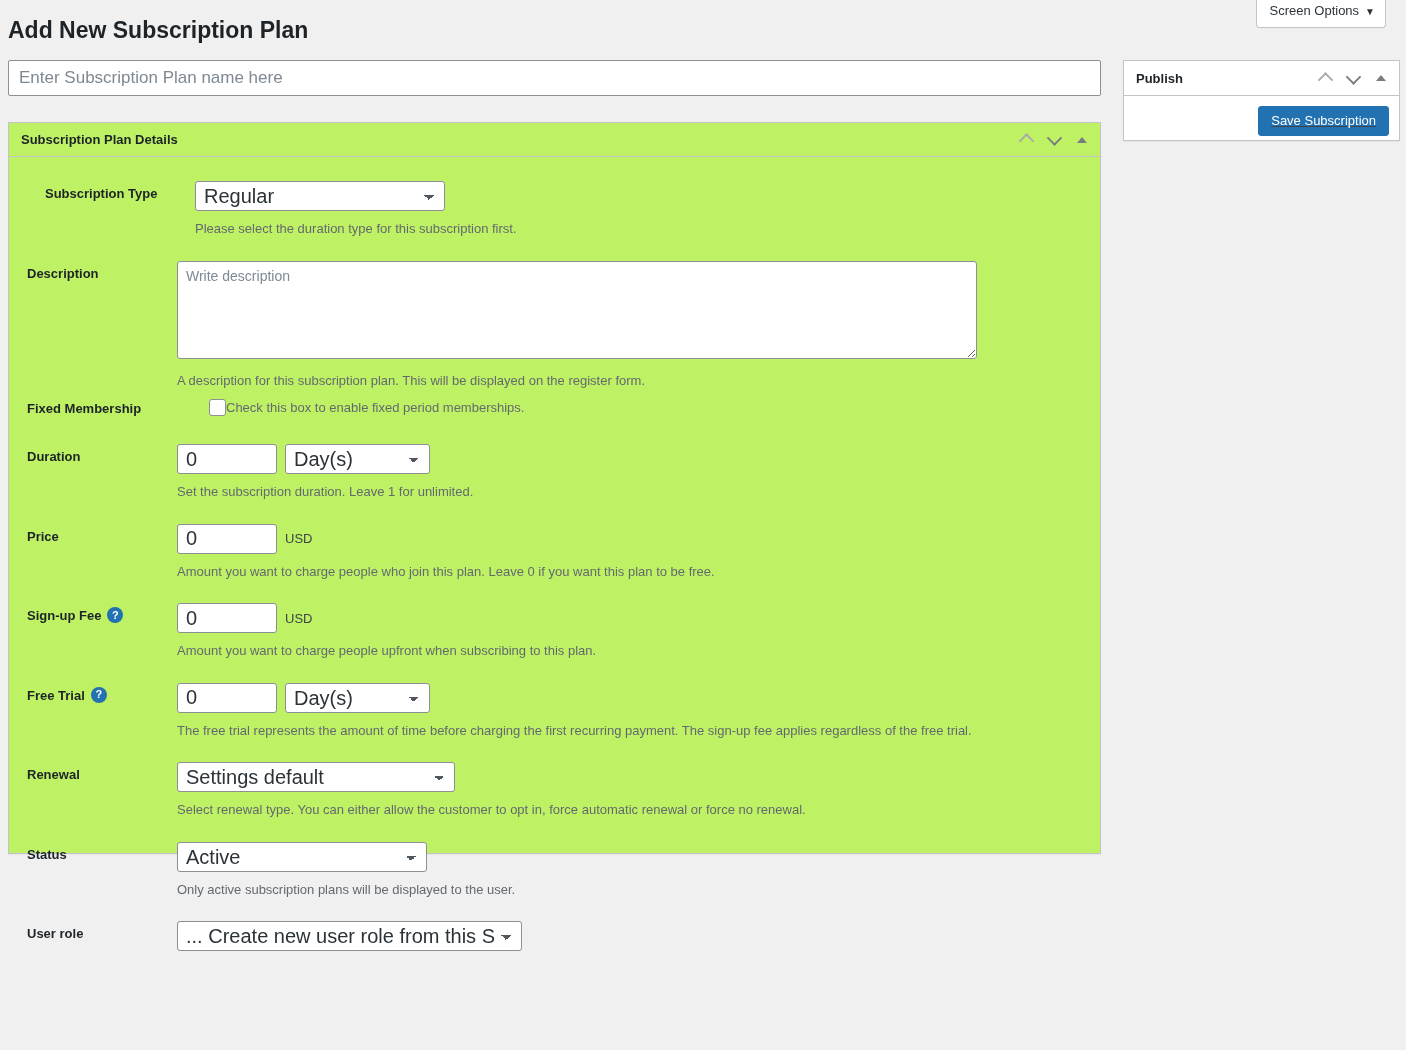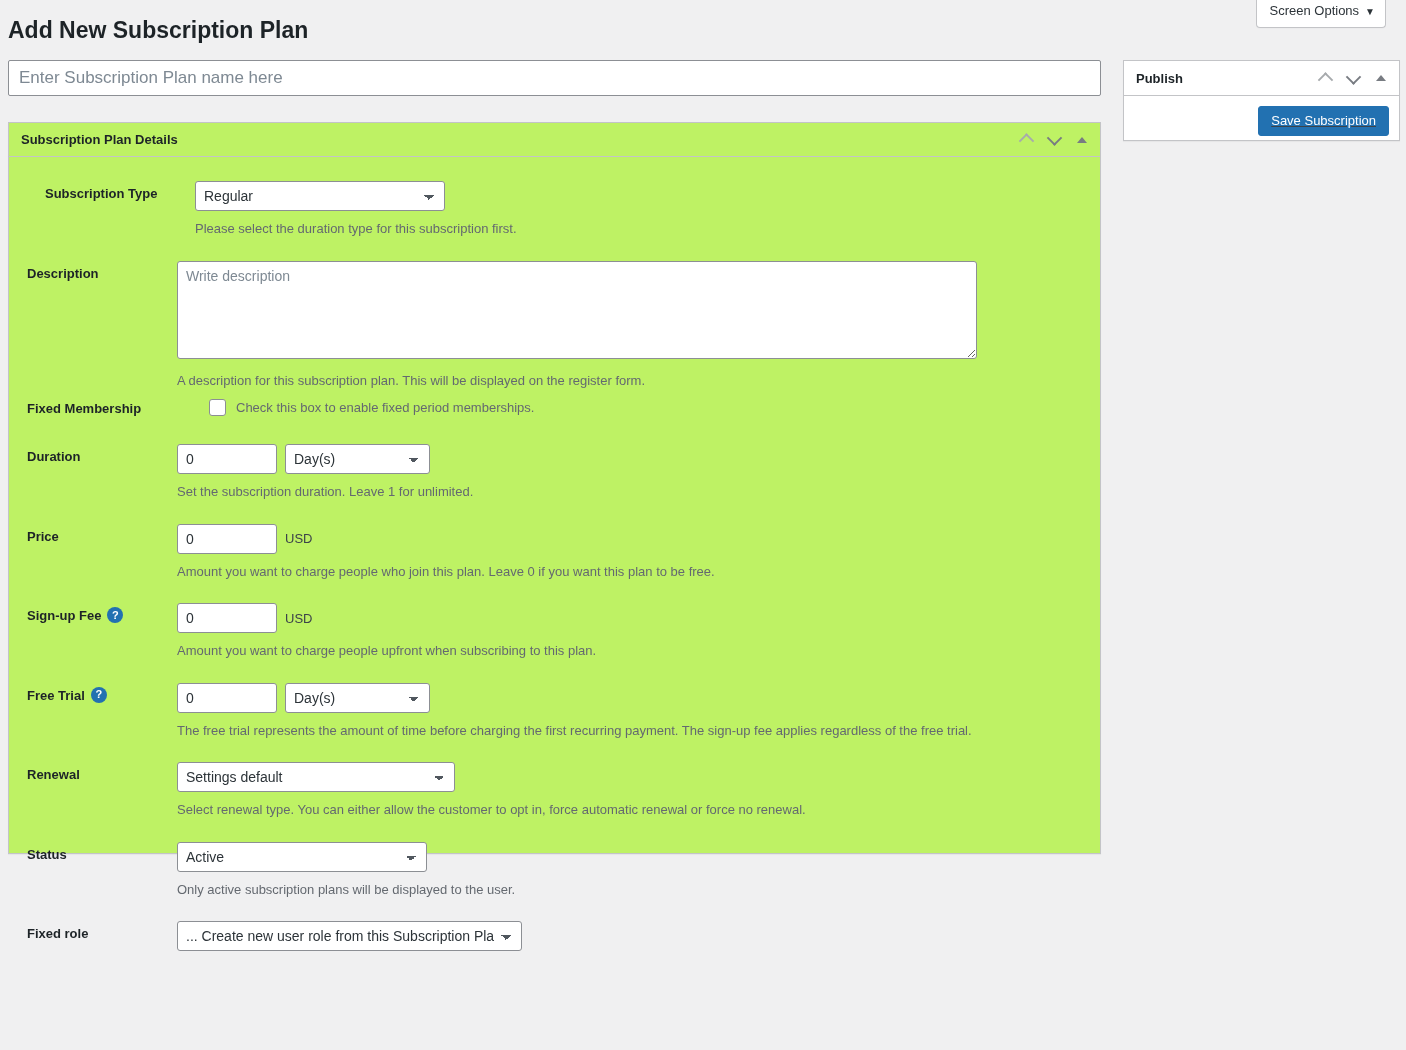--- a/index.html
+++ b/index.html
@@ -138,21 +138,21 @@
     margin-top: 8px;
     line-height: 1.5;
   }
 
   
   select.ctl, input.ctl {
     border: 1px solid #8c8f94;
     border-radius: 3px;
     background: #fff;
     color: #2c3338;
-    font-size: 14px;
+    font-size: 20px;
     font-family: "Liberation Sans", sans-serif;
     height: 30px;
     padding: 0 8px;
     outline: none;
     vertical-align: middle;
   }
   select.ctl {
     appearance: none;
     -webkit-appearance: none;
     padding-right: 26px;
@@ -182,21 +182,21 @@
     color: #2c3338;
     padding: 6px 8px;
     resize: vertical;
     outline: none;
   }
   textarea.ctl-area::placeholder { color: #7e8993; opacity: 1; }
   input.ctl::placeholder { color: #7e8993; opacity: 1; }
 
   .unit { font-size: 13px; color: #3c434a; margin-left: 8px; }
 
-  .cb-wrap { display: flex; align-items: center; gap: 10px; padding-top: 3px; padding-left: 32px; }
+  .cb-wrap { display: flex; align-items: center; padding-top: 3px; padding-left: 32px; }
   input.cbx {
     appearance: none; -webkit-appearance: none;
     width: 17px; height: 17px;
     border: 1px solid #8c8f94;
     border-radius: 3px;
     background: #fff;
     margin: 0;
     cursor: pointer;
   }
   .cb-label { font-size: 13px; color: #646970; }
@@ -358,21 +358,21 @@
       <div class="lbl">Status</div>
       <div class="fld">
         <select class="ctl w-select-type">
           <option>Active</option>
         </select>
         <div class="desc">Only active subscription plans will be displayed to the user.</div>
       </div>
     </div>
 
     <div class="row">
-      <div class="lbl">Fixed role</div>
+      <div class="lbl">User role</div>
       <div class="fld">
         <select class="ctl w-select-role">
           <option>... Create new user role from this Subscription Plan</option>
         </select>
       </div>
     </div>
 
   </div>
 </div>
 

